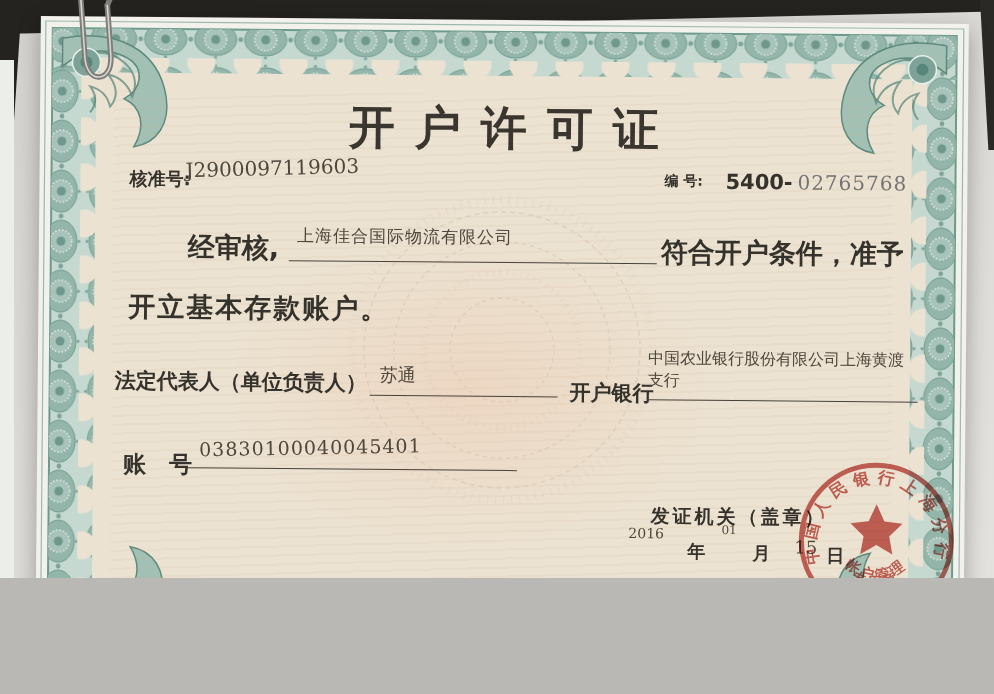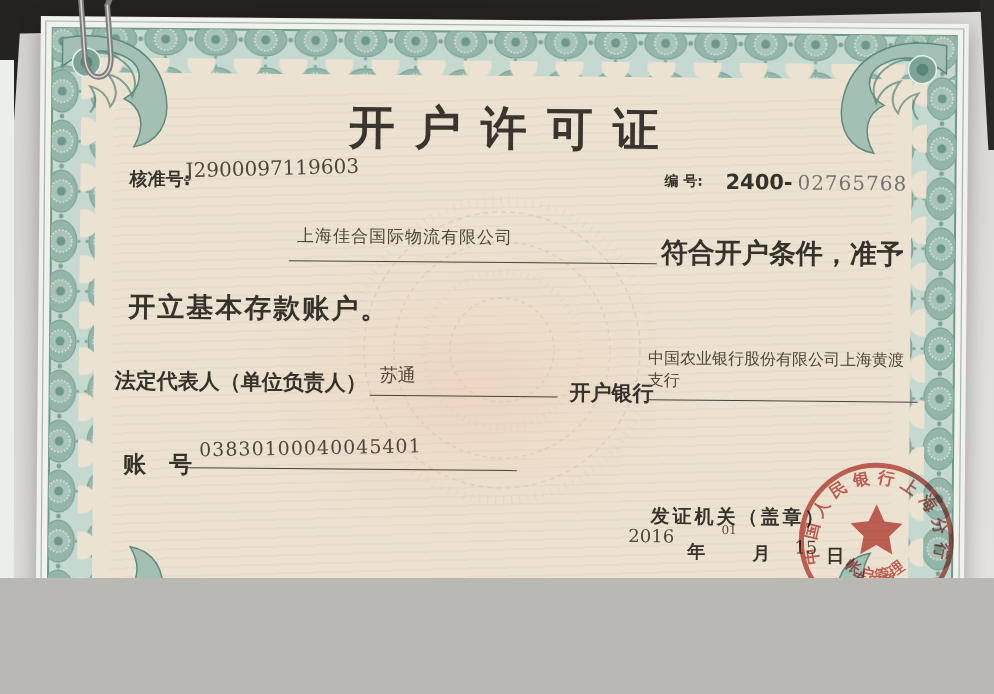--- a/index.html
+++ b/index.html
@@ -100,43 +100,44 @@
     </svg>
 
     <div class="texture"></div>
 
     <div class="t title">开户许可证</div>
 
     <div class="t lbl" style="left:90px;top:150px;font-size:18px;">核准号:</div>
     <div class="t val" style="left:146px;top:138px;font-size:20px;transform:rotate(-2deg);">J2900097119603</div>
 
     <div class="t lbl" style="left:625px;top:151px;font-size:14px;">编 号:</div>
-    <div class="t" style="left:686px;top:148px;font-size:21px;font-weight:600;">2400-</div>
+    <div class="t" style="left:686px;top:148px;font-size:21px;font-weight:600;">5400-</div>
     <div class="t val" style="left:758px;top:148px;font-size:20px;color:#737373;letter-spacing:1px;">02765768</div>
 
+    <div class="t lbl" style="left:149px;top:212px;font-size:27px;">经审核,</div>
     <div class="t val" style="left:258px;top:206px;font-size:17px;letter-spacing:1px;">上海佳合国际物流有限公司</div>
     <div class="u-line" style="left:250px;top:242px;width:368px;"></div>
     <div class="t lbl" style="left:622px;top:213px;font-size:27px;">符合开户条件，准予</div>
 
     <div class="t lbl" style="left:90px;top:272px;font-size:27px;letter-spacing:2px;">开立基本存款账户。</div>
 
     <div class="t lbl" style="left:77px;top:350px;font-size:21px;">法定代表人（单位负责人）</div>
     <div class="t val" style="left:342px;top:344px;font-size:18px;">苏通</div>
     <div class="u-line" style="left:332px;top:376px;width:188px;"></div>
 
     <div class="t lbl" style="left:532px;top:350px;font-size:21px;margin-top:8px;">开户银行</div>
     <div class="t val" style="left:610px;top:326px;font-size:16px;width:268px;white-space:normal;line-height:22px;">中国农业银行股份有限公司上海黄渡支行</div>
     <div class="u-line" style="left:610px;top:378px;width:270px;"></div>
 
     <div class="t lbl" style="left:86px;top:432px;font-size:23px;text-align:right;">账　号</div>
     <div class="t val" style="left:162px;top:418px;font-size:19px;letter-spacing:1px;transform:rotate(-1.5deg);">03830100040045401</div>
     <div class="u-line" style="left:150px;top:450px;width:330px;"></div>
 
     <div class="t lbl" style="left:614px;top:482px;font-size:19px;letter-spacing:3px;">发证机关（盖章）</div>
-    <div class="t val" style="left:592px;top:504px;font-size:18px;">2016</div>
+    <div class="t val" style="left:592px;top:504px;font-size:14px;">2016</div>
     <div class="t lbl" style="left:651px;top:518px;font-size:18px;">年</div>
     <div class="t val" style="left:685px;top:501px;font-size:12px;">01</div>
     <div class="t lbl" style="left:694px;top:519px;font-size:18px;padding-left:22px;">月</div>
     <div class="t val" style="left:758px;top:514px;font-size:18px;">15</div>
     <div class="t lbl" style="left:790px;top:521px;font-size:18px;">日</div>
 
     <svg class="seal" viewBox="0 0 166 166">
       <defs>
         <path id="arcRing" d="M 30,114 A 60,60 0 1 1 136,114" fill="none"></path>
         <path id="arcL1" d="M 46,99 A 41,41 0 0 0 120,99" fill="none"></path>

